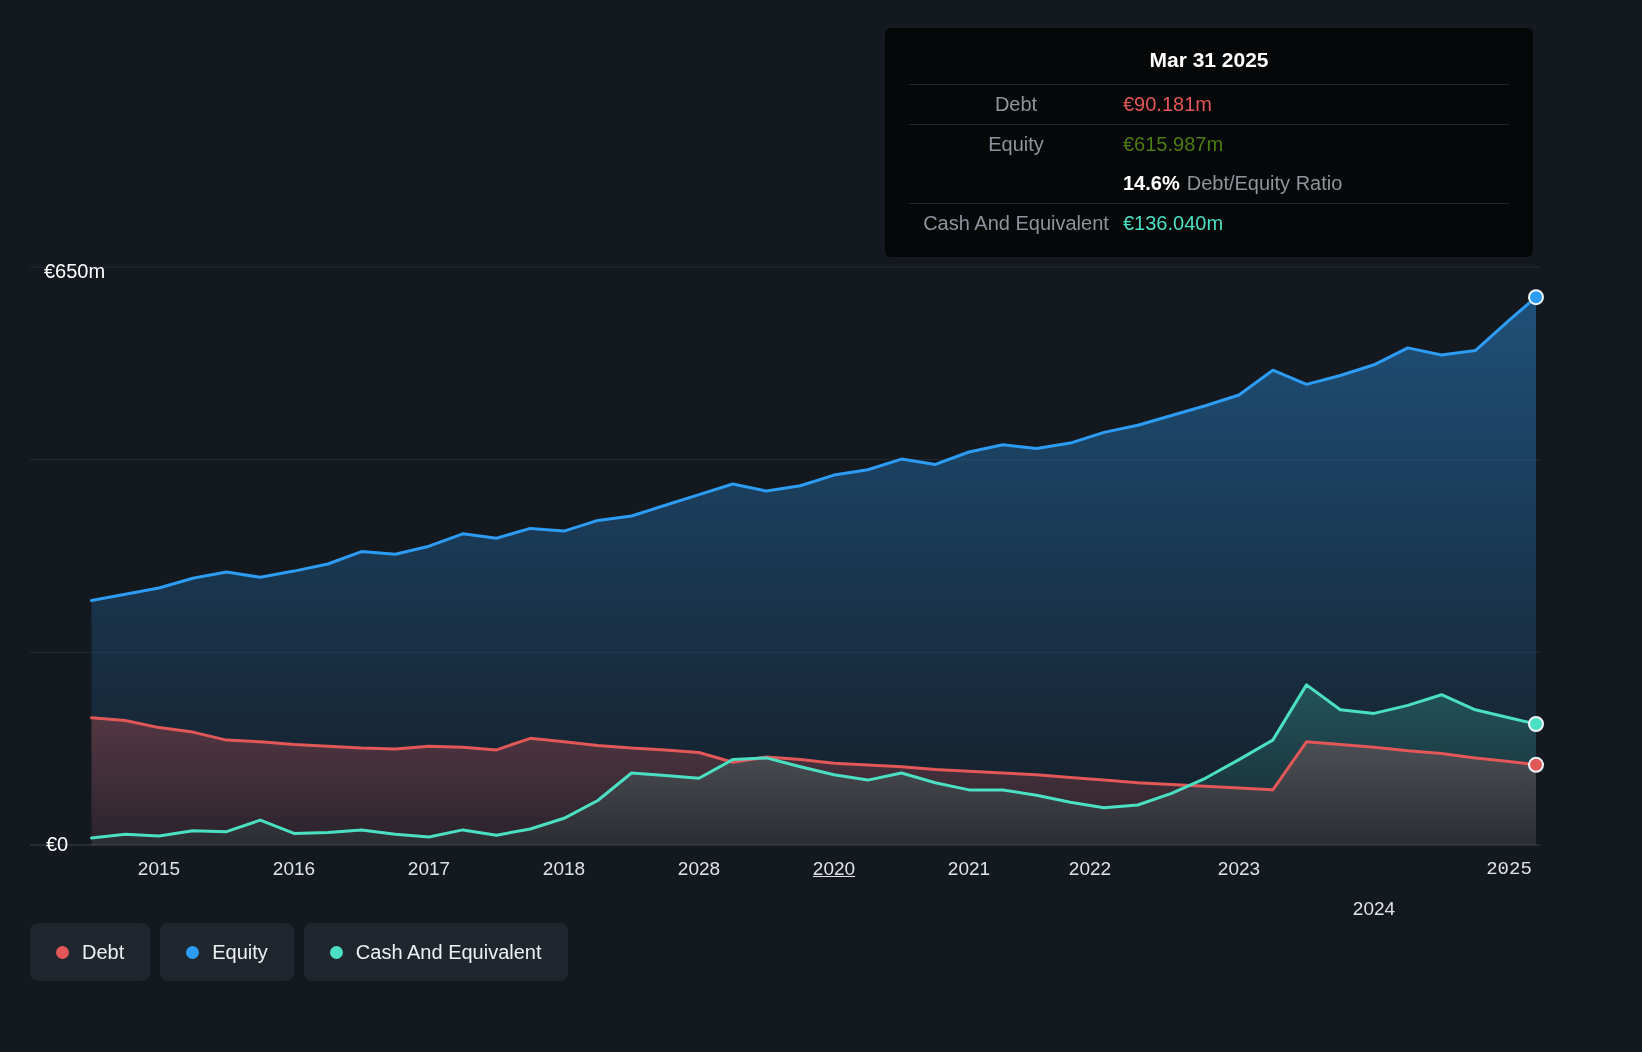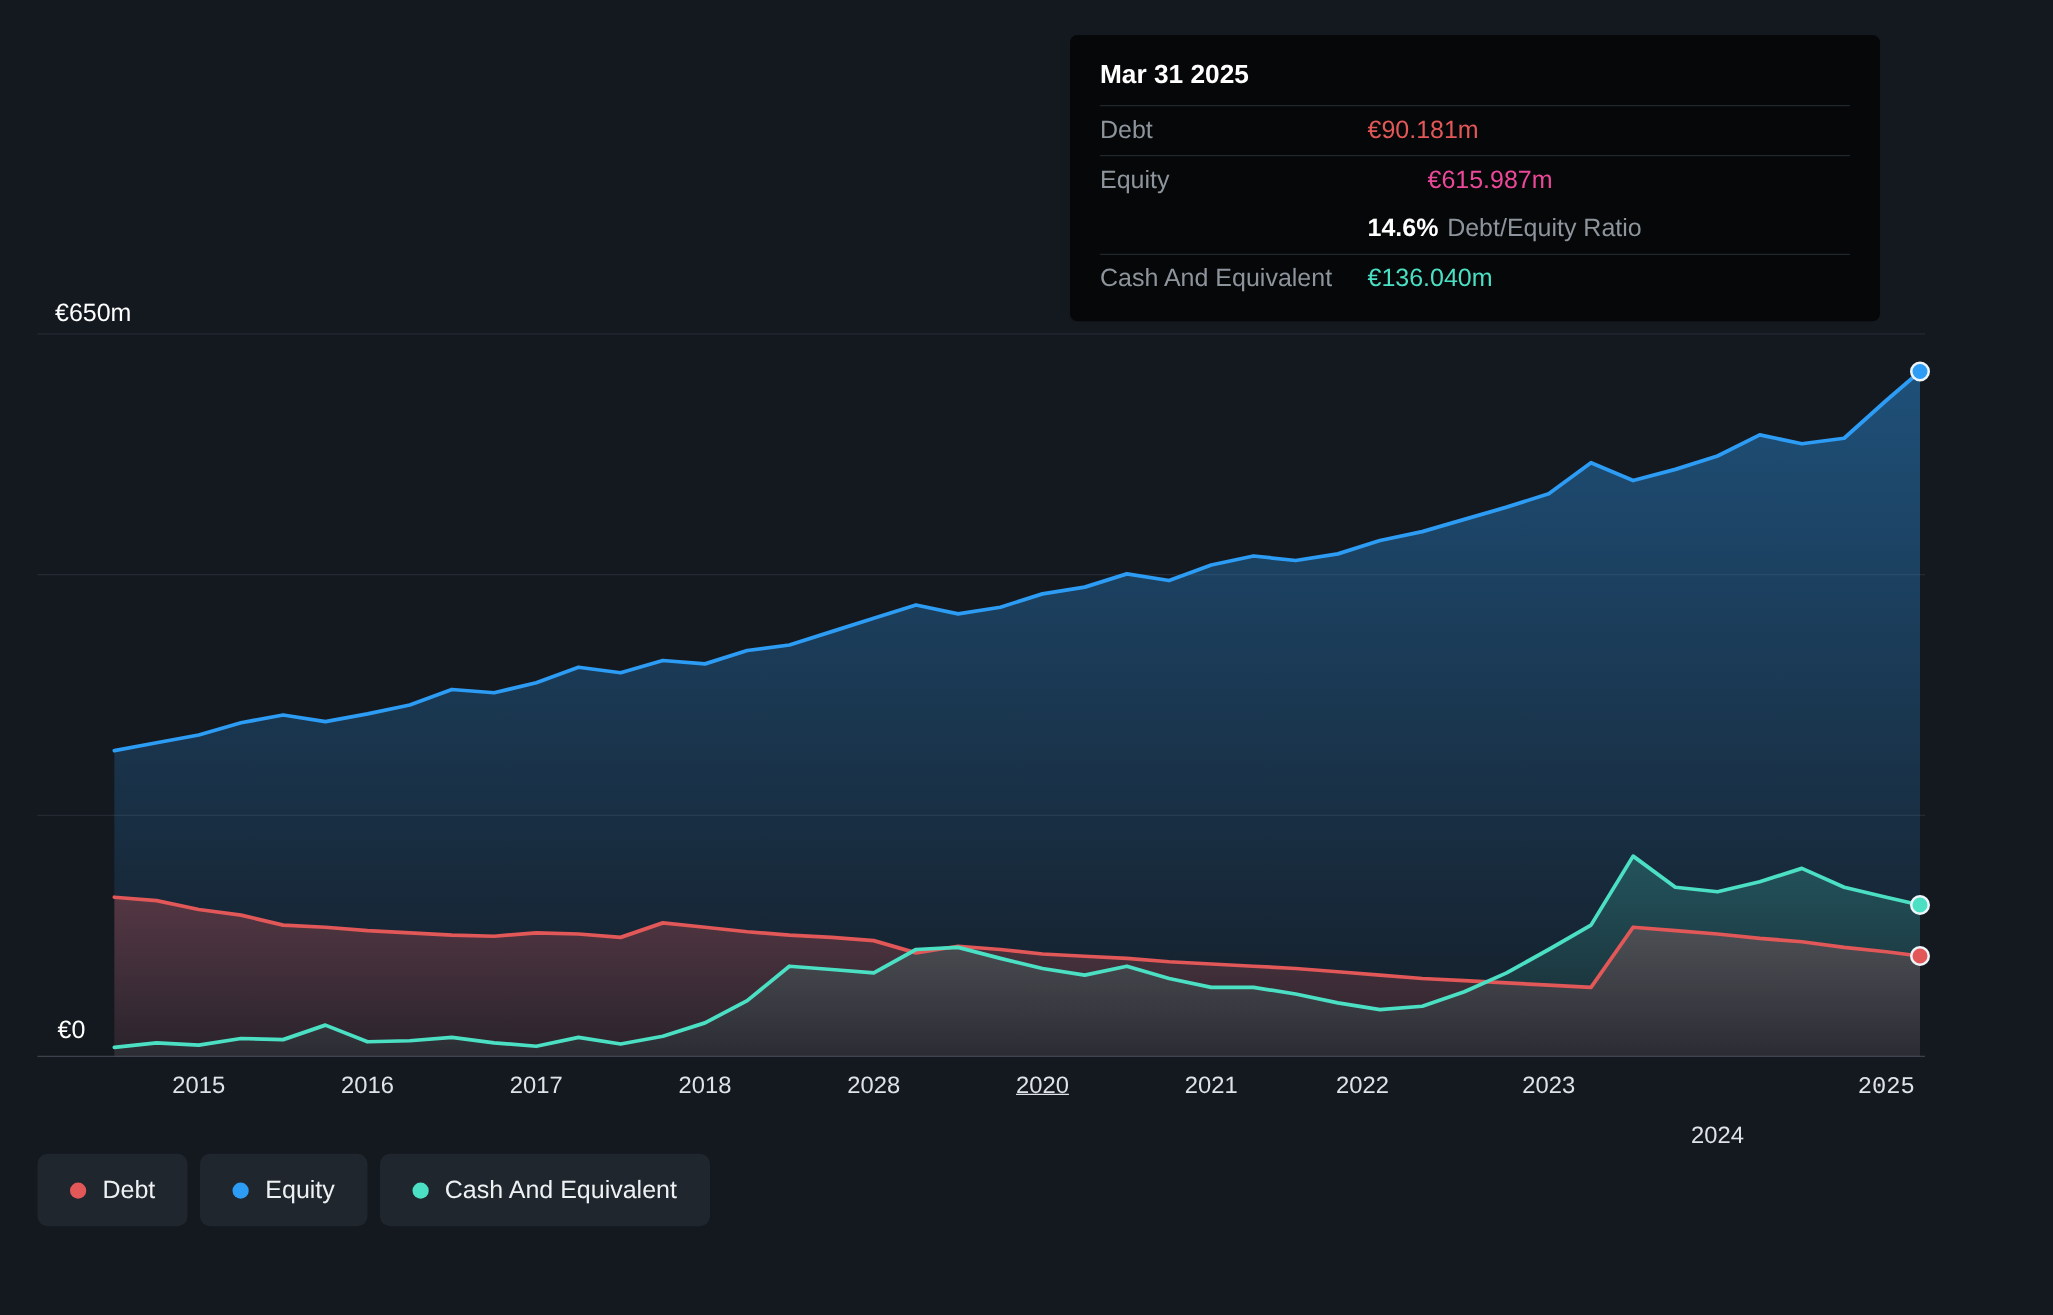--- a/index.html
+++ b/index.html
@@ -5,32 +5,32 @@
   html,body{margin:0;padding:0;}
   body{
     width:1642px;height:1052px;position:relative;overflow:hidden;
     background:#141920;
     font-family:"Liberation Sans",sans-serif;
     -webkit-font-smoothing:antialiased;
   }
   .stage{position:absolute;inset:0;}
   #chart-svg{position:absolute;left:0;top:0;}
 
-  .y-label{position:absolute;color:#ffffff;font-size:20px;font-weight:400;}
+  .y-label{position:absolute;color:#ffffff;font-size:20px;font-weight:400;margin-top:20px;}
   .y-label.top{left:44px;top:240px;}
   .y-label.zero{left:46px;top:813px;}
 
   #x-ticks span{
     position:absolute;top:858px;transform:translateX(-50%);
     color:#dfe3e8;font-size:19px;
   }
 
   .tooltip{
-    position:absolute;left:856px;top:28px;width:648px;box-sizing:border-box;
-    background:#050708;border-radius:6px;padding:10px 24px 14px 24px;
+    position:absolute;left:885px;top:28px;width:648px;box-sizing:border-box;
+    background:#050708;border-radius:6px;padding:10px 24px 14px 24px;text-align:center;
   }
   .tt-title{
     color:#ffffff;font-size:21px;font-weight:700;
     padding:10px 0 12px 0;border-bottom:1px solid #22272e;
   }
   .tt-row{display:flex;align-items:center;padding:8px 0;font-size:20px;}
   .tt-row .tt-label{color:#8d949c;width:214px;flex:0 0 214px;}
   .tt-row .tt-value{font-weight:400;}
   .tt-row.sep{border-bottom:1px solid #22272e;}
   .tt-ratio-strong{color:#ffffff;font-weight:700;}
@@ -96,21 +96,21 @@
     </div>
 
   <div class="tooltip">
     <div class="tt-title">Mar 31 2025</div>
     <div class="tt-row sep">
       <span class="tt-label">Debt</span>
       <span class="tt-value" style="color: rgb(226, 87, 87);">€90.181m</span>
     </div>
     <div class="tt-row">
       <span class="tt-label">Equity</span>
-      <span class="tt-value" style="color: #ec4899; margin-left: 48px;">€615.987m</span>
+      <span class="tt-value" style="color: #4d7c0f;">€615.987m</span>
     </div>
     <div class="tt-row sep">
       <span class="tt-label"></span>
       <span class="tt-value">
         <span class="tt-ratio-strong">14.6%</span><span class="tt-ratio-rest">Debt/Equity Ratio</span>
       </span>
     </div>
     <div class="tt-row">
       <span class="tt-label">Cash And Equivalent</span>
       <span class="tt-value" style="color: rgb(75, 224, 196);">€136.040m</span>

